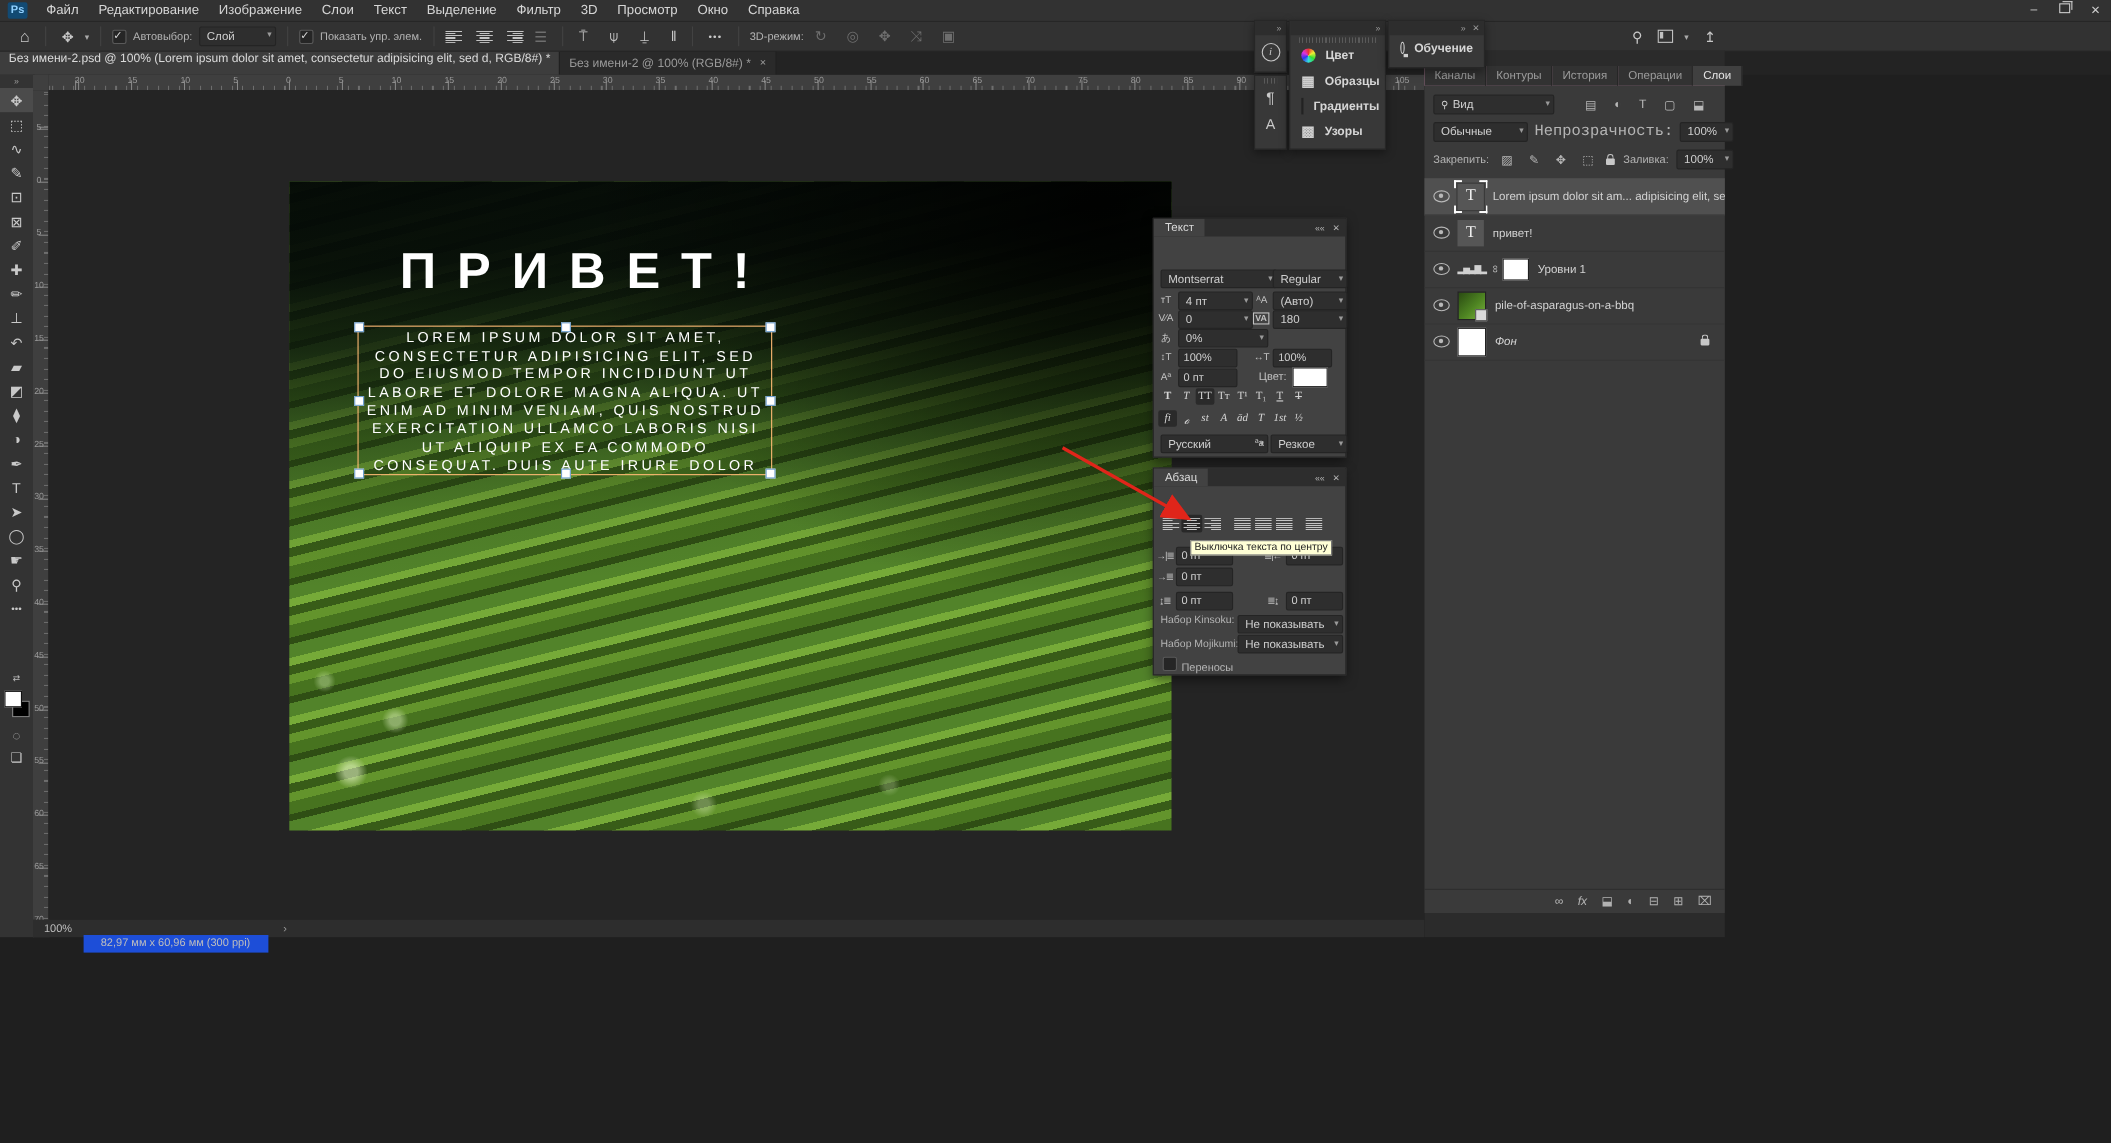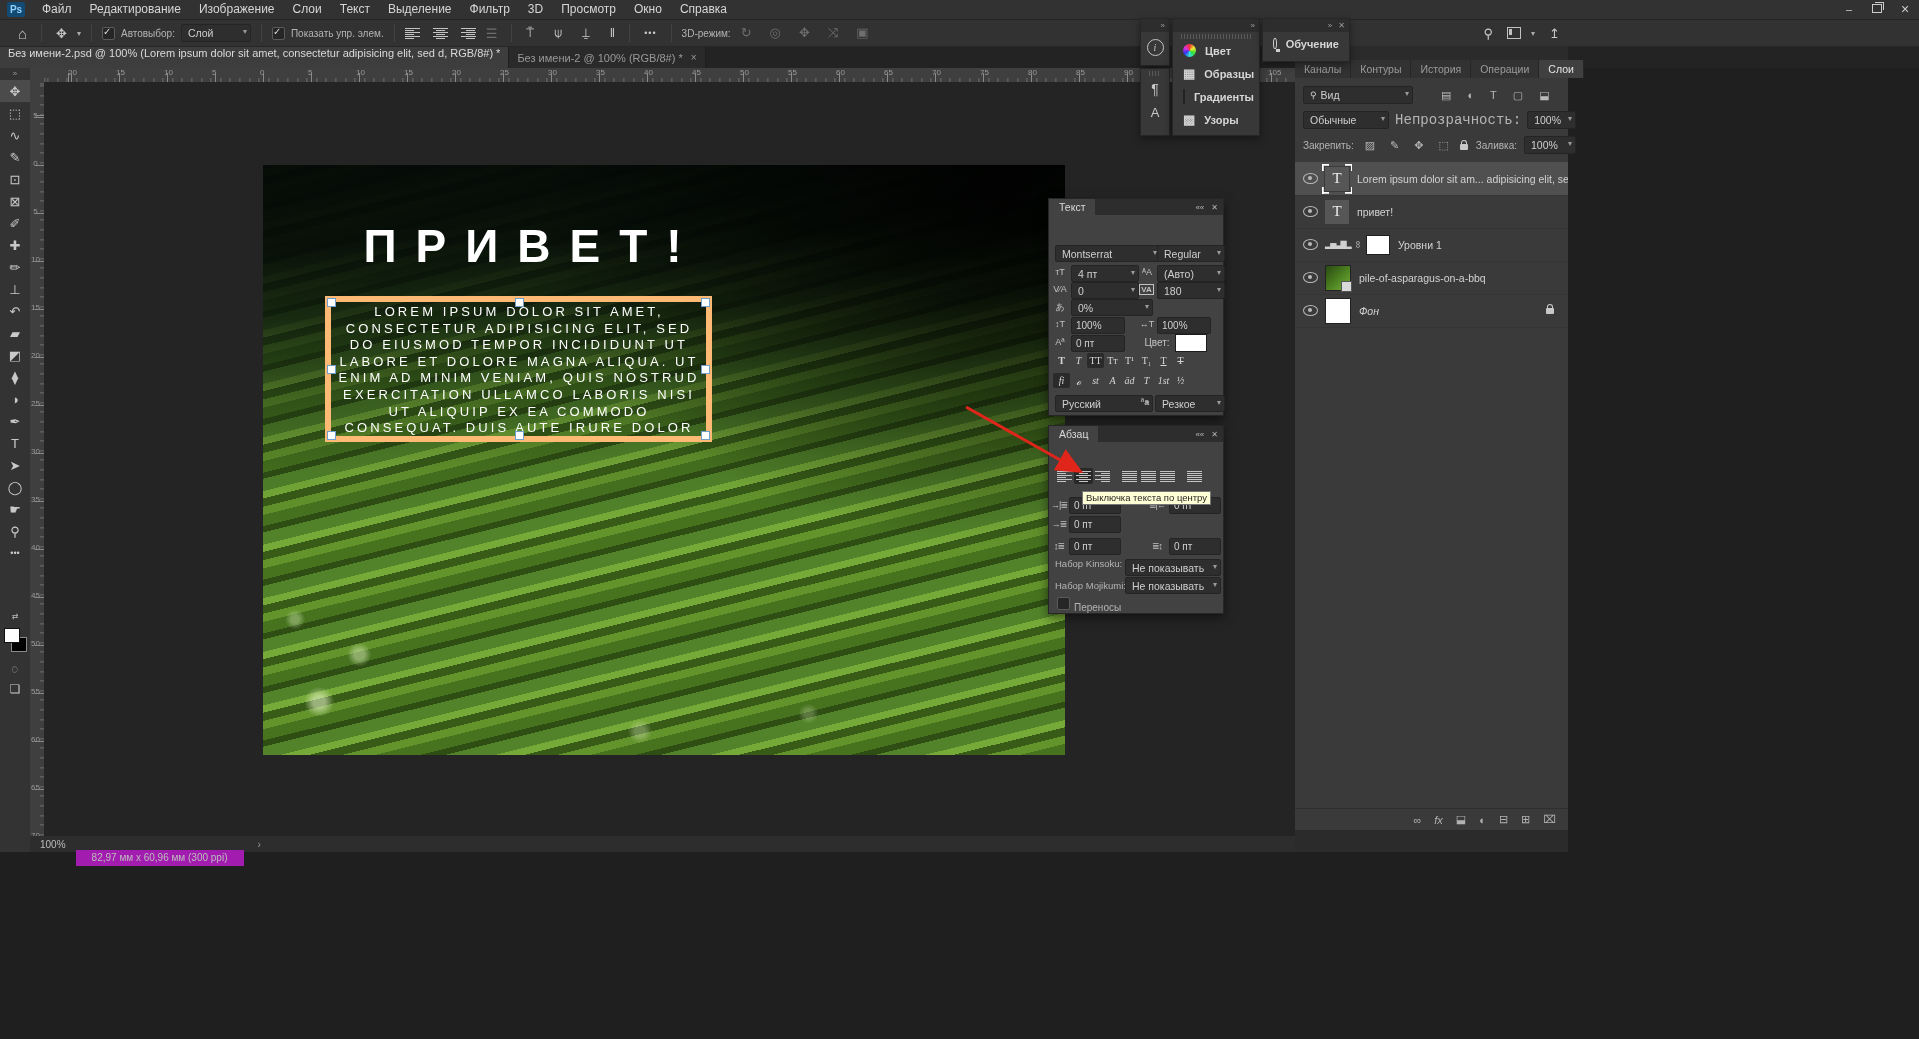--- a/index.html
+++ b/index.html
@@ -72,28 +72,28 @@
     radial-gradient(circle at 7% 91%, rgba(235,248,205,.55) 0 6px, transparent 15px),
     radial-gradient(circle at 12% 83%, rgba(225,242,195,.45) 0 5px, transparent 12px),
     radial-gradient(circle at 4% 77%, rgba(215,238,185,.38) 0 4px, transparent 10px),
     radial-gradient(circle at 47% 96%, rgba(228,242,198,.32) 0 5px, transparent 12px),
     radial-gradient(circle at 68% 93%, rgba(228,242,198,.25) 0 4px, transparent 10px),
     radial-gradient(ellipse at 92% 4%, rgba(0,0,0,.88), transparent 45%),
     linear-gradient(178deg, rgba(3,8,6,.97) 0%, rgba(4,10,7,.94) 13%, rgba(8,18,10,.78) 25%, rgba(12,28,12,.38) 38%, rgba(10,25,10,.08) 50%, transparent 60%),
     repeating-linear-gradient(-14deg, #47731f 0 11px, #63942c 11px 19px, #385c18 19px 27px, #76aa38 27px 34px, #52832a 34px 46px, #2f4e14 46px 52px);}
   #hello{position:absolute;left:300px;top:221px;width:445px;text-align:center;color:#ffffff;
          font-size:46px;font-weight:800;letter-spacing:19px;text-indent:19px;line-height:50px;}
-  #lorem-box{position:absolute;left:325px;top:296px;width:375px;height:134px;border:6px solid #fdba74;}
+  #lorem-box{position:absolute;left:325px;top:296px;width:375px;height:134px;border:1px solid #fdba74;}
   #lorem{position:absolute;left:-12px;top:2px;width:400px;text-align:center;color:#ffffff;
          font-size:13px;font-weight:500;letter-spacing:3.1px;line-height:16.6px;white-space:pre-line;}
   .hdl{position:absolute;width:7px;height:7px;background:#ffffff;border:1px solid #6f9fce;}
   
   #statusbar{position:absolute;left:30px;top:836px;width:1265px;height:16px;background:#2d2d2d;display:flex;align-items:center;font-size:10px;color:#bdbdbd;}
   #status-zoom{padding:0 10px;}
-  #status-size{background:#a21caf;height:16px;display:flex;align-items:center;padding:0 16px;margin-top:27px;}
+  #status-size{background:#1d4ed8;height:16px;display:flex;align-items:center;padding:0 16px;margin-top:27px;}
   #status-chevron{margin-left:14px;color:#9a9a9a;}
   
   #rightdock{position:absolute;left:1295px;top:46px;width:273px;height:806px;background:#2b2b2b;}
   #dock-tabs{position:absolute;left:0;top:14px;width:100%;height:18px;background:#f9a8d4;display:flex;text-align:center;}
   .dock-tab{padding:0 9px;line-height:18px;font-size:10.5px;background:#323232;color:#9b9b9b;border-right:1px solid #262626;}
   .dock-tab.active{background:#404040;color:#e4e4e4;}
   #layers-body{position:absolute;left:0;top:32px;width:100%;height:752px;background:#3a3a3a;}
   .lp-row{position:absolute;left:0;width:100%;display:flex;align-items:center;}
   .fld{background:#2e2e2e;border:1px solid #242424;border-radius:2px;height:15px;display:flex;align-items:center;padding:0 4px;font-size:10px;color:#cfcfcf;}
   .mini-icon{color:#b8b8b8;font-size:11px;padding:0 4px;}

